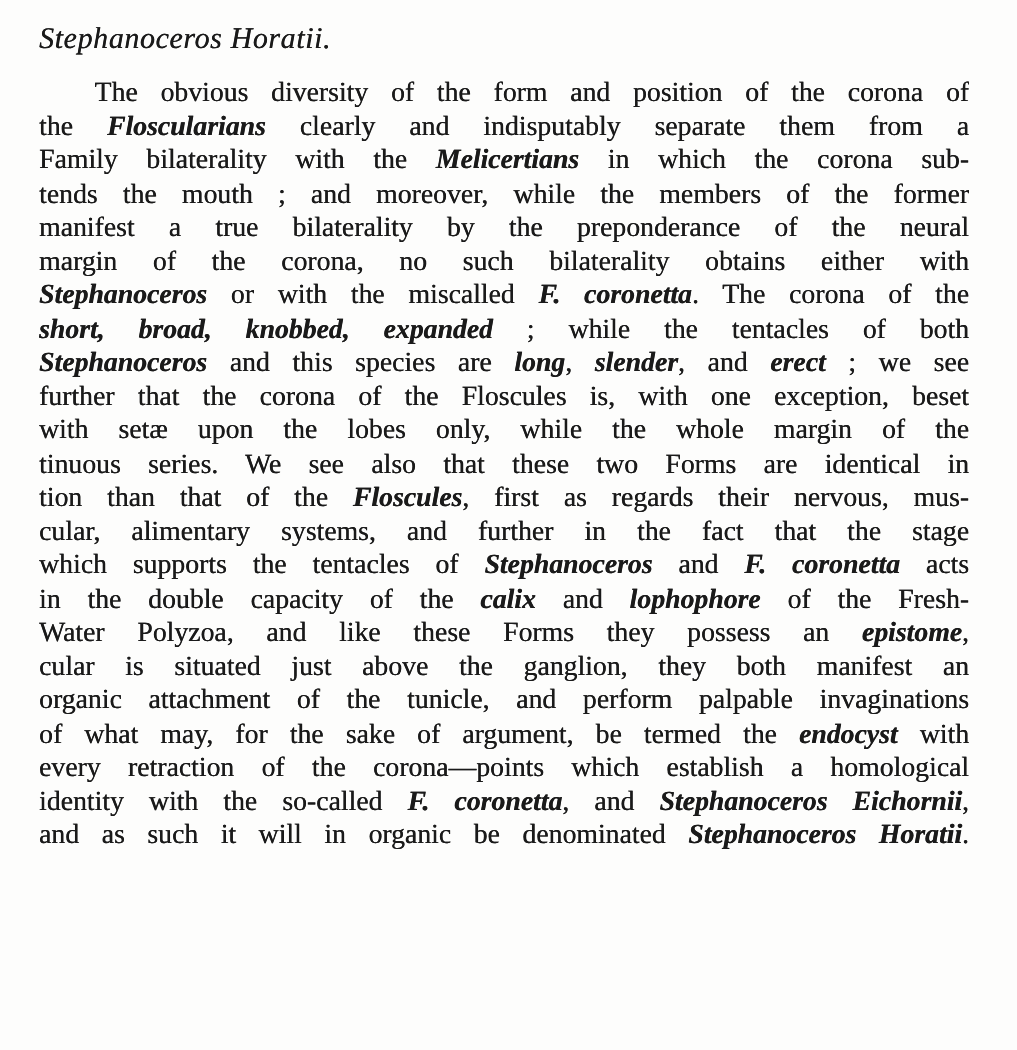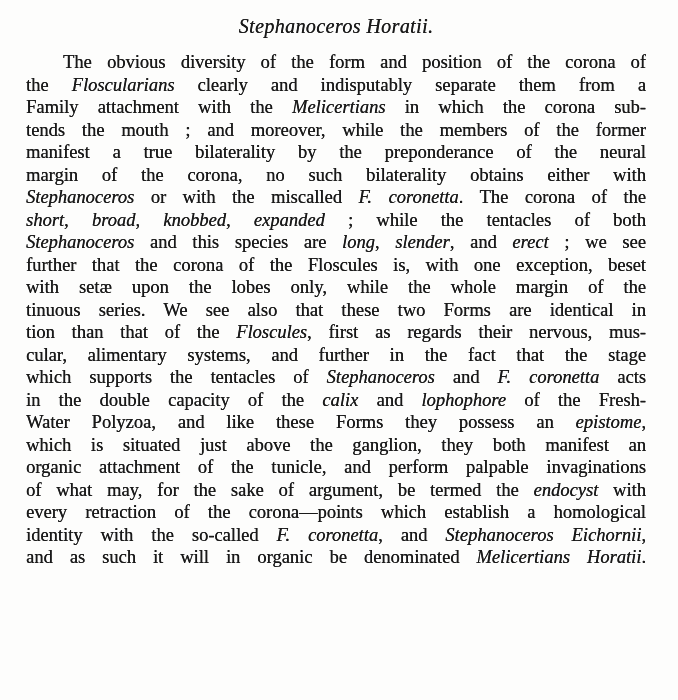--- a/index.html
+++ b/index.html
@@ -21,21 +21,20 @@
   .page {
     box-sizing: border-box;
     width: 678px;
     height: 700px;
     padding: 14px 32px 0 26px;
   }
   .title {
     font-style: italic;
     font-size: 20px;
     line-height: 24px;
-    text-align: center;
     letter-spacing: 0.4px;
     text-shadow: 0.2px 0.2px 0 currentColor;
   }
   .paragraph {
     margin-top: 13px;
   }
   .line {
     font-size: 18.5px;
     line-height: 22.5px;
     height: 22.5px;
@@ -44,45 +43,46 @@
     text-align-last: justify;
     -moz-text-align-last: justify;
     text-shadow: 0.2px 0.2px 0 currentColor;
     overflow: hidden;
   }
   .line.indent {
     padding-left: 37px;
   }
   .it {
     font-style: italic;
+    font-weight: bold;
   }
 </style>
 </head>
 <body>
 
 <div class="page">
   <div class="title">Stephanoceros Horatii.</div>
   <div class="paragraph">
       <div class="line indent"><span>The obvious diversity of the form and position of the corona of</span></div>
       <div class="line"><span>the </span><span class="it">Floscularians</span><span> clearly and indisputably separate them from a</span></div>
-      <div class="line"><span>Family attachment with the </span><span class="it">Melicertians</span><span> in which the corona sub-</span></div>
+      <div class="line"><span>Family bilaterality with the </span><span class="it">Melicertians</span><span> in which the corona sub-</span></div>
       <div class="line"><span>tends the mouth ; and moreover, while the members of the former</span></div>
       <div class="line"><span>manifest a true bilaterality by the preponderance of the neural</span></div>
       <div class="line"><span>margin of the corona, no such bilaterality obtains either with</span></div>
       <div class="line"><span class="it">Stephanoceros</span><span> or with the miscalled </span><span class="it">F. coronetta</span><span>. The corona of the</span></div>
       <div class="line"><span class="it">short, broad, knobbed, expanded</span><span> ; while the tentacles of both</span></div>
       <div class="line"><span class="it">Stephanoceros</span><span> and this species are </span><span class="it">long</span><span>, </span><span class="it">slender</span><span>, and </span><span class="it">erect</span><span> ; we see</span></div>
       <div class="line"><span>further that the corona of the Floscules is, with one exception, beset</span></div>
       <div class="line"><span>with setæ upon the lobes only, while the whole margin of the</span></div>
       <div class="line"><span>tinuous series. We see also that these two Forms are identical in</span></div>
       <div class="line"><span>tion than that of the </span><span class="it">Floscules</span><span>, first as regards their nervous, mus-</span></div>
       <div class="line"><span>cular, alimentary systems, and further in the fact that the stage</span></div>
       <div class="line"><span>which supports the tentacles of </span><span class="it">Stephanoceros</span><span> and </span><span class="it">F. coronetta</span><span> acts</span></div>
       <div class="line"><span>in the double capacity of the </span><span class="it">calix</span><span> and </span><span class="it">lophophore</span><span> of the Fresh-</span></div>
       <div class="line"><span>Water Polyzoa, and like these Forms they possess an </span><span class="it">epistome</span><span>,</span></div>
-      <div class="line"><span>which is situated just above the ganglion, they both manifest an</span></div>
+      <div class="line"><span>cular is situated just above the ganglion, they both manifest an</span></div>
       <div class="line"><span>organic attachment of the tunicle, and perform palpable invaginations</span></div>
       <div class="line"><span>of what may, for the sake of argument, be termed the </span><span class="it">endocyst</span><span> with</span></div>
       <div class="line"><span>every retraction of the corona—points which establish a homological</span></div>
       <div class="line"><span>identity with the so-called </span><span class="it">F. coronetta</span><span>, and </span><span class="it">Stephanoceros Eichornii</span><span>,</span></div>
-      <div class="line"><span>and as such it will in organic be denominated </span><span class="it">Melicertians Horatii</span><span>.</span></div>
+      <div class="line"><span>and as such it will in organic be denominated </span><span class="it">Stephanoceros Horatii</span><span>.</span></div>
     </div>
 </div>
 
 </body></html>

